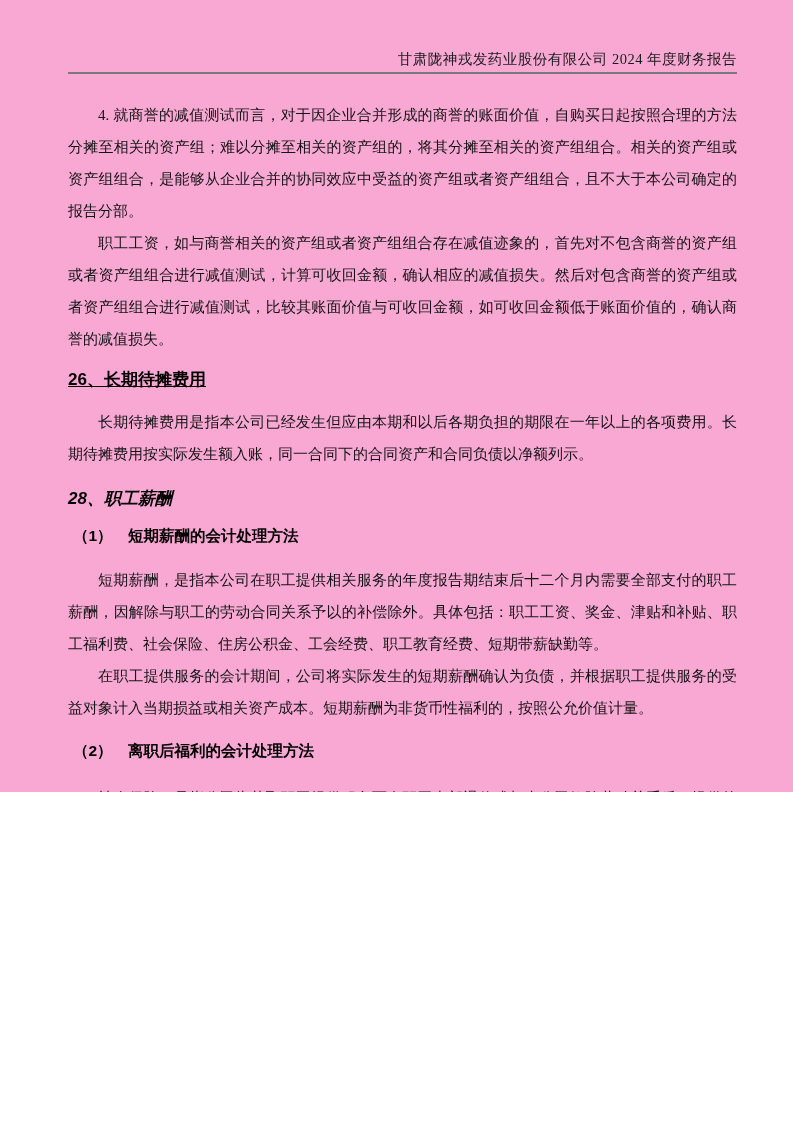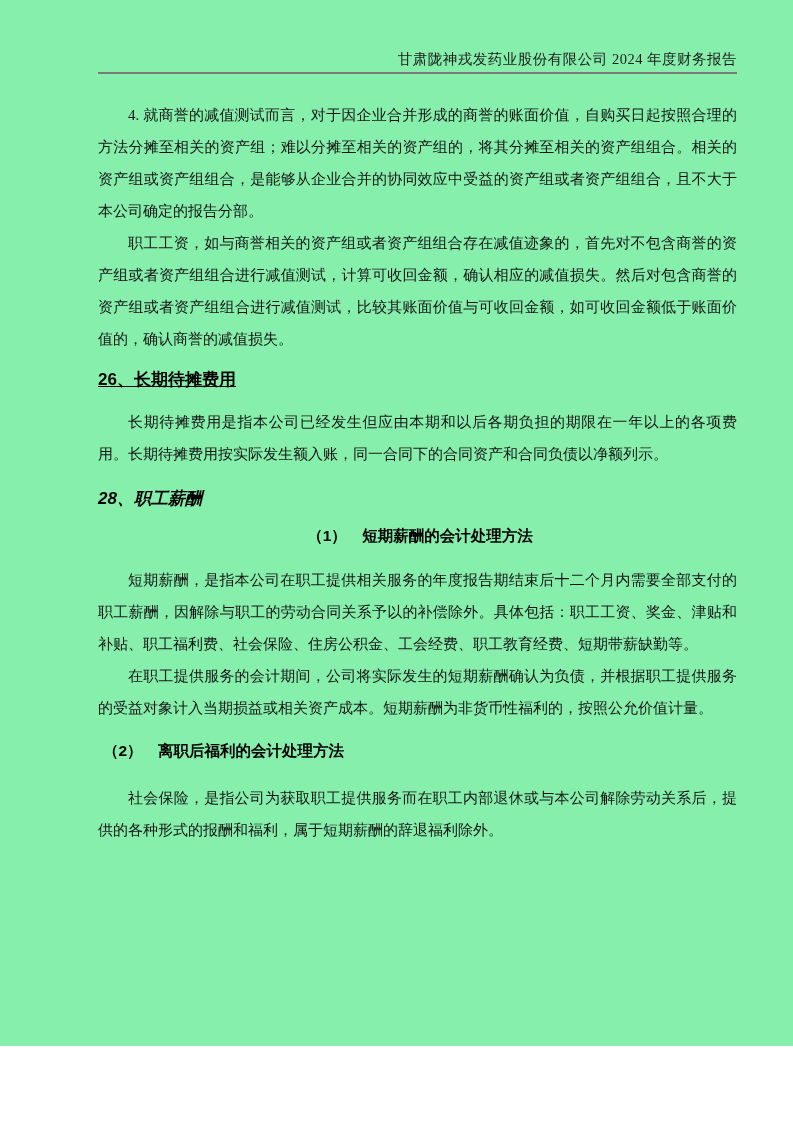--- a/index.html
+++ b/index.html
@@ -3,27 +3,26 @@
 <meta charset="utf-8">
 <style>
   html, body {
     margin: 0;
     padding: 0;
     background: #ffffff;
   }
   .page {
     position: relative;
     width: 793px;
-    height: 1046px;
-    background: #86efac;
+    height: 792px;
+    background: #f9a8d4;
     color: #141414;
     font-family: "Liberation Serif", "DejaVu Serif", serif;
     overflow: hidden;
     box-sizing: border-box;
-    padding-left: 30px;
   }
   .page-header {
     margin: 0 56px 0 68px;
     padding-top: 51px;
     padding-bottom: 5px;
     border-bottom: 2px solid #7a7a7a;
     text-align: right;
     font-size: 14.5px;
     line-height: 16px;
     color: #1a1a1a;
@@ -57,21 +56,21 @@
     line-height: 24px;
     margin: 0;
     padding-left: 5px;
     color: #000000;
   }
   .h2-26 { margin-top: 12px !important; text-decoration: underline; }
   .p-26a  { margin-top: 13px !important; }
   .h2-27 { margin-top: 20px !important; }
   .p-27a  { margin-top: 11px !important; }
   .h2-28 { margin-top: 16px !important; font-style: italic; }
-  .h3-28-1 { margin-top: 12px !important; text-align: center; }
+  .h3-28-1 { margin-top: 12px !important; }
   .p-28a  { margin-top: 16px !important; }
   .h3-28-2 { margin-top: 15px !important; }
   .p-28c  { margin-top: 19px !important; }
   .page-number {
     position: absolute;
     top: 1052px;
     right: 70px;
     font-size: 14px;
     color: #333333;
   }

